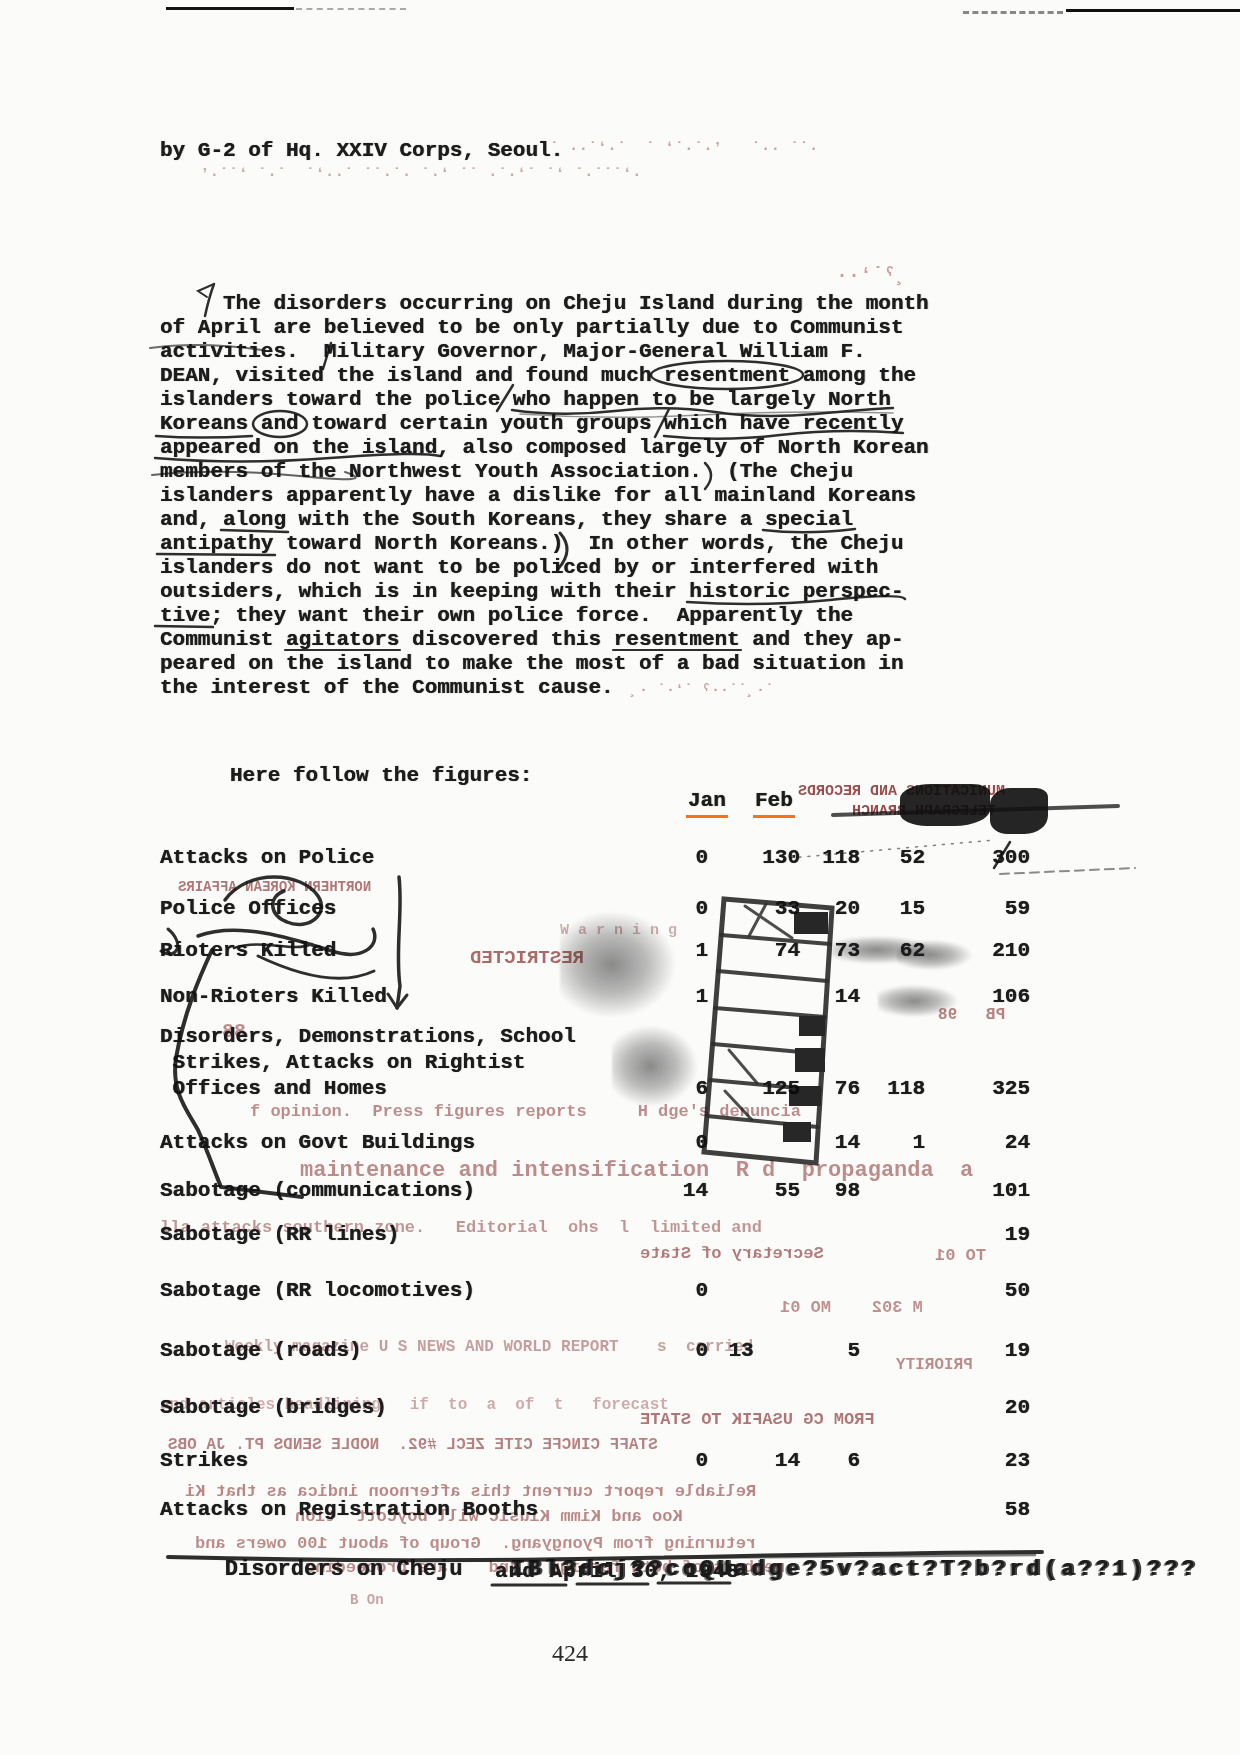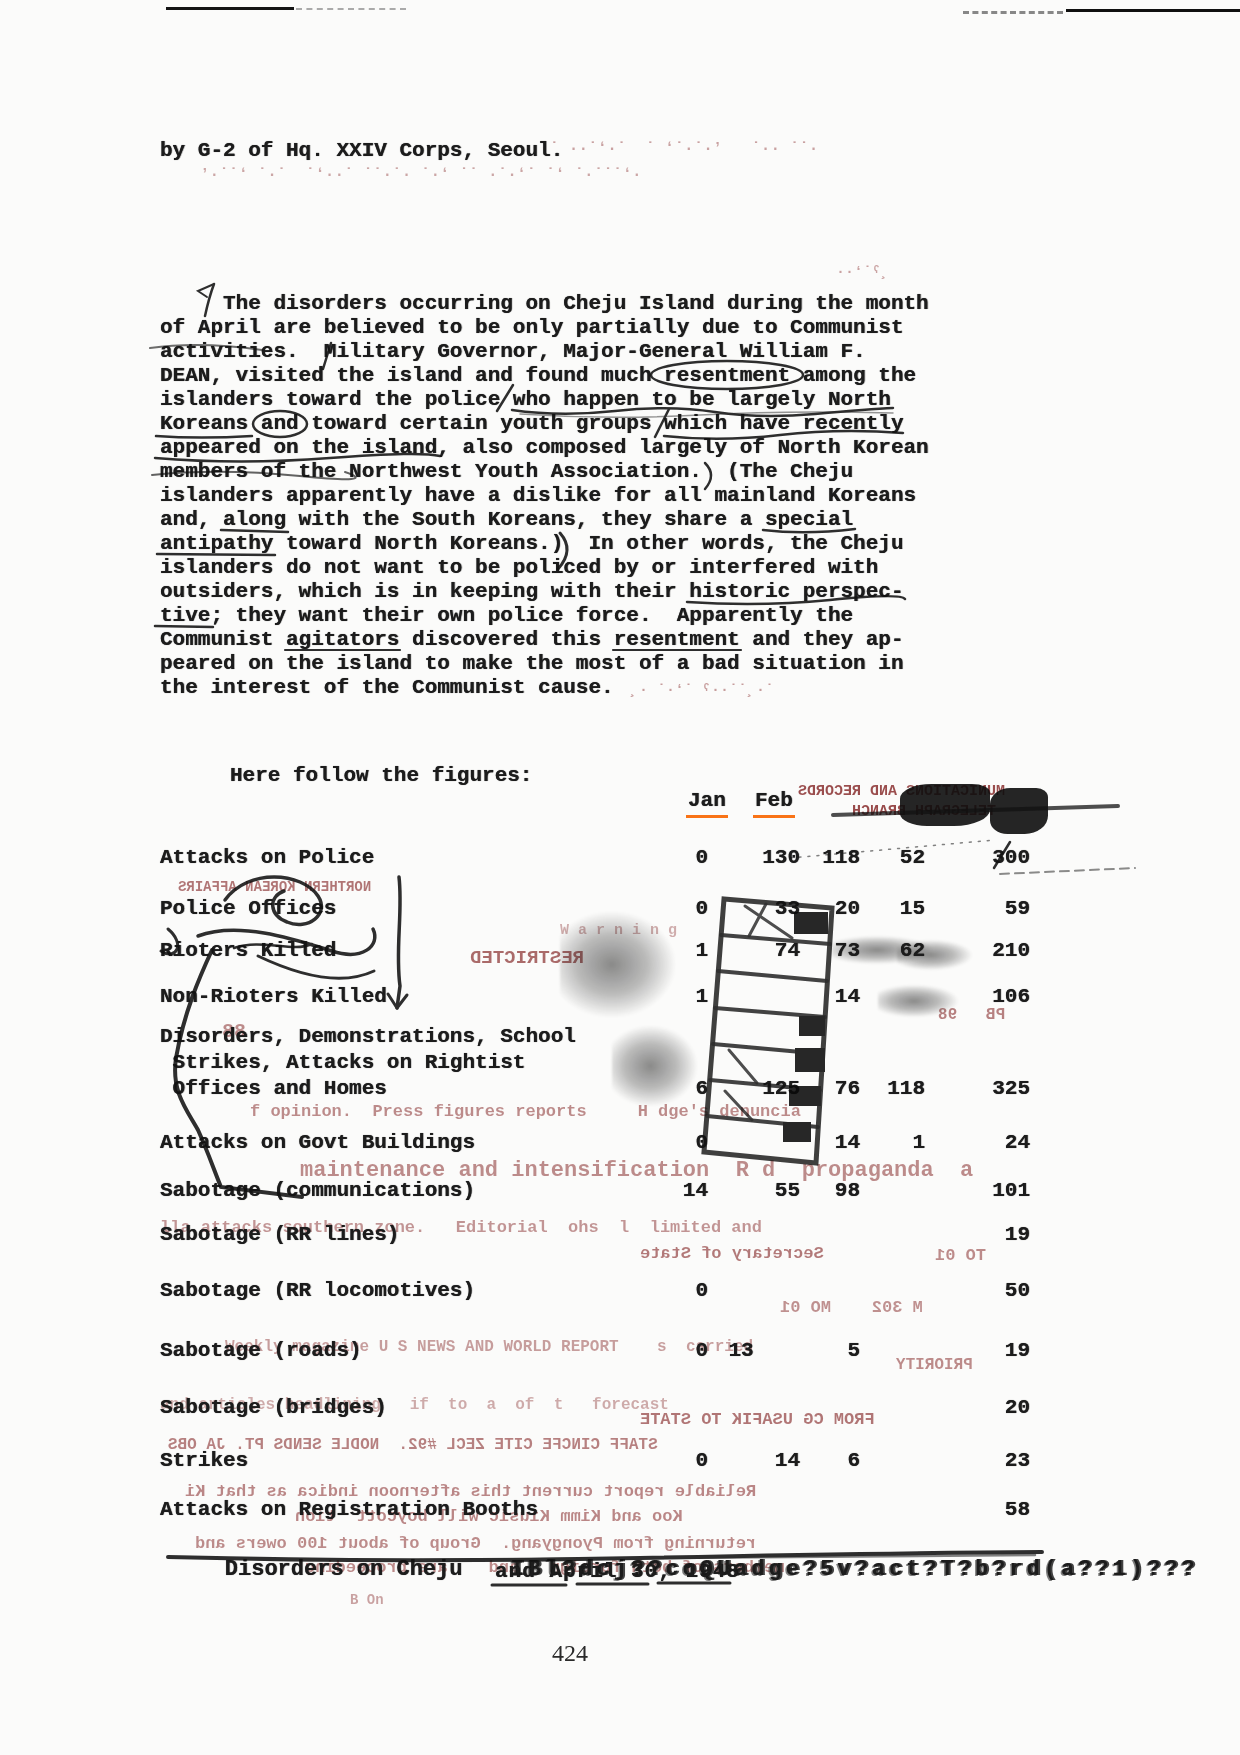--- a/index.html
+++ b/index.html
@@ -34,21 +34,21 @@
 <div class="page">
 
   <div class="edge" style="left:166px;top:7px;width:128px;height:3px;background:#141414"></div>
   <div class="edge" style="left:296px;top:8px;width:110px;border-top:2px dashed rgba(50,50,50,.4)"></div>
   <div class="edge" style="left:963px;top:11px;width:100px;border-top:3px dashed rgba(40,40,40,.55)"></div>
   <div class="edge" style="left:1066px;top:9px;width:174px;height:3px;background:#101010"></div>
 
   <div>
       <div class="bleed" style="left: 540px; top: 140px; font-size: 16px; opacity: 0.4;">·˙ ··˙ʻ·˙  ˙ ʻ˙·˙·ʼ   ˙·· ˙˙·</div>
       <div class="bleed" style="left: 200px; top: 166px; font-size: 16px; opacity: 0.38;">ʼ·˙˙ʻ ˙·˙  ˙ʻ··˙ ˙˙·˙· ˙·ʻ ˙˙ ·˙·ʻ˙ ˙ʻ ˙·˙˙˙ʻ·</div>
-      <div class="bleed" style="left: 836px; top: 264px; font-size: 15px; opacity: 0.4;">··ʻ˙ˤ¸</div>
+      <div class="bleed" style="left: 836px; top: 264px; font-size: 20px; opacity: 0.4;">··ʻ˙ˤ¸</div>
       <div class="bleed" style="left: 630px; top: 682px; font-size: 15px; opacity: 0.42;">¸· ˙·ʻ˙ ˤ··˙˙¸·˙</div>
       <div class="bleed mir" style="left: 798px; top: 783px; font-size: 15px; opacity: 0.78;">MUNICATIONS AND RECORDS</div>
       <div class="bleed mir" style="left: 852px; top: 803px; font-size: 15px; opacity: 0.8;">TELEGRAPH BRANCH</div>
       <div class="bleed mir" style="left: 178px; top: 879px; font-size: 14px; opacity: 0.6;">NORTHERN KOREAN AFFAIRS</div>
       <div class="bleed" style="left: 560px; top: 922px; font-size: 15px; opacity: 0.35;">W a r n i n g</div>
       <div class="bleed mir" style="left: 470px; top: 947px; font-size: 19px; opacity: 0.65;">RESTRICTED</div>
       <div class="bleed mir" style="left: 938px; top: 1006px; font-size: 16px; opacity: 0.55;">PB   98</div>
       <div class="bleed" style="left: 222px; top: 1020px; font-size: 20px; opacity: 0.5;">88</div>
       <div class="bleed" style="left: 250px; top: 1102px; font-size: 17px; opacity: 0.5;">f opinion.  Press figures reports     H dge's denuncia</div>
       <div class="bleed" style="left: 300px; top: 1158px; font-size: 22px; opacity: 0.5;">maintenance and intensification  R d  propaganda  a</div>

